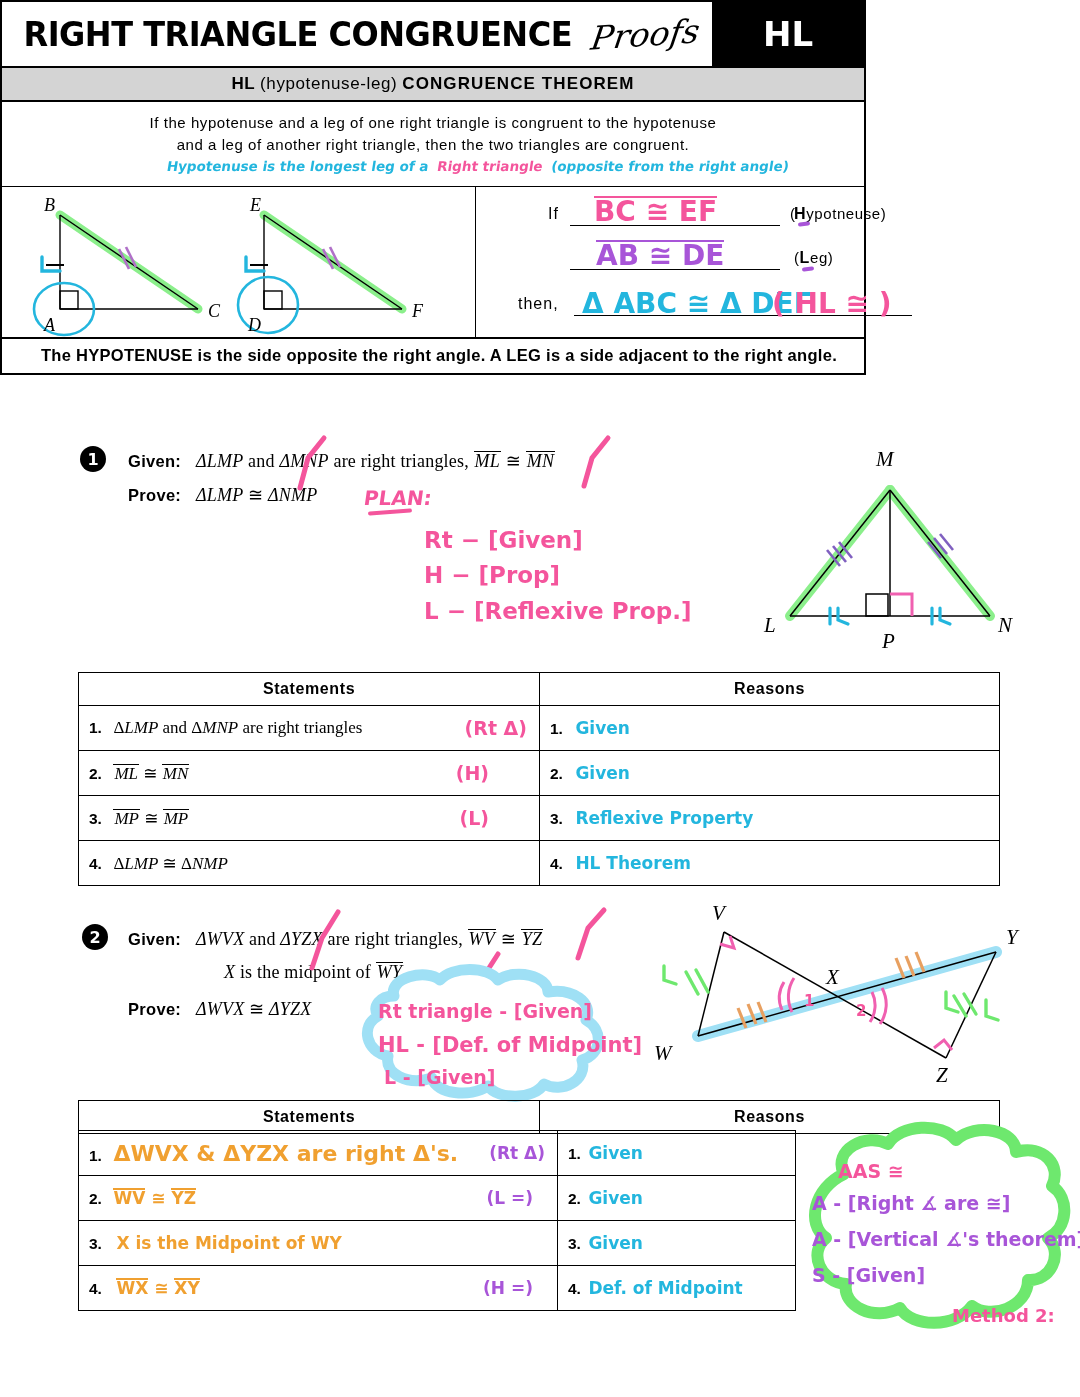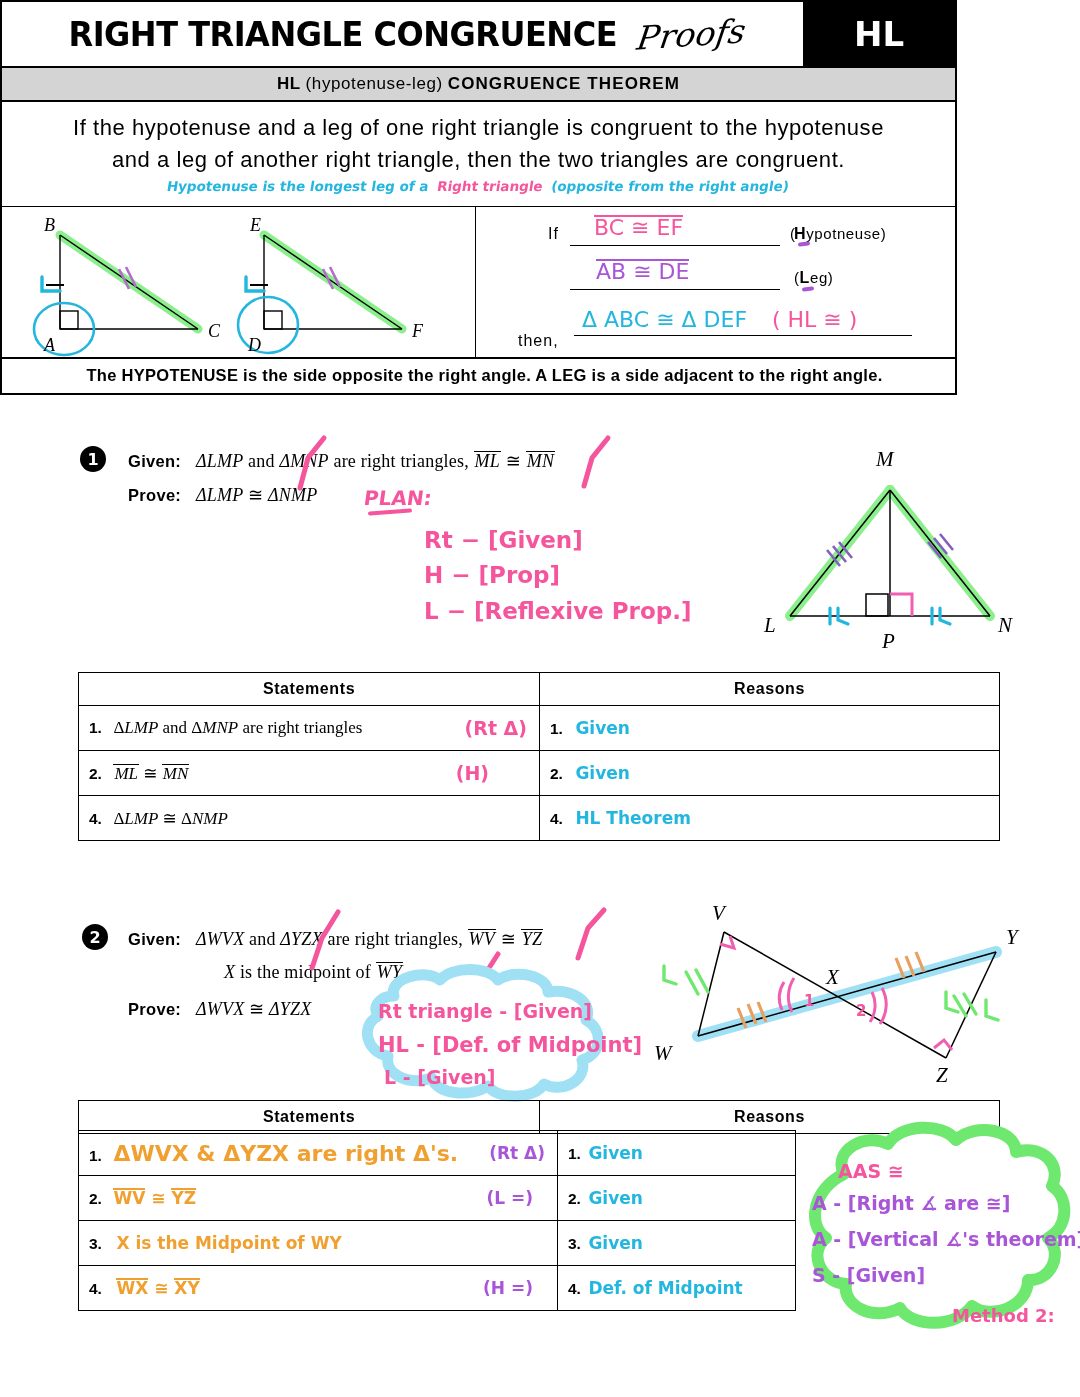--- a/index.html
+++ b/index.html
@@ -7,49 +7,49 @@
     width:1080px;height:1397px;position:relative;
     background:#ffffff;
     font-family:"Liberation Sans",sans-serif;
     color:#000;
     overflow:hidden;
   }
   .abs{position:absolute;}
   
   #doc-header{left:72px;top:22px;font-family:"Liberation Serif",serif;font-size:19px;}
   
-  #theorem-box{left:64px;top:60px;width:957px;border:2px solid #000;box-sizing:border-box;}
+  #theorem-box{left:64px;top:60px;width:866px;border:2px solid #000;box-sizing:border-box;}
   #title-row{display:flex;height:64px;border-bottom:2px solid #000;}
   #title-main{flex:1;display:flex;align-items:center;justify-content:center;position:relative;background:#fff;}
   #title-text{font-size:33px;font-weight:bold;letter-spacing:-0.5px;
     font-family:"DejaVu Sans",sans-serif;transform:scaleX(0.97);}
   #title-script{font-family:"DejaVu Serif",serif;font-style:italic;font-size:33px;margin-left:12px;
      transform:skewX(-12deg) rotate(-4deg);font-weight:500;}
   #title-hl{width:152px;background:#000;color:#fff;display:flex;align-items:center;justify-content:center;
      font-size:34px;font-weight:bold;font-family:"DejaVu Sans",sans-serif;}
   #sub-row{background:#d4d4d4;border-bottom:2px solid #000;height:32px;display:flex;align-items:center;justify-content:center;}
   #sub-row .t1{font-size:17px;font-weight:bold;letter-spacing:0.5px;}
   #sub-row .t2{font-size:17px;letter-spacing:0.6px;}
   #sub-row .t3{font-size:17px;font-weight:bold;letter-spacing:1.1px;margin-left:5px;text-align:right;}
-  #stmt-row{padding:10px 40px 4px 40px;text-align:center;line-height:1.45;font-size:22px;letter-spacing:0.55px;}
+  #stmt-row{padding:10px 40px 4px 40px;text-align:center;line-height:1.45;font-size:15px;letter-spacing:0.55px;}
   #ann-row{position:relative;height:26px;}
   #hyp-note{position:absolute;left:165px;top:-2px;white-space:nowrap;font-size:13.5px;
      font-family:"DejaVu Sans",sans-serif;font-weight:bold;transform:skewX(-9deg);}
   .cyan{color:#23b6de;}
   .pinkc{color:#f4559c;}
   .purple{color:#a855d8;}
   .orange{color:#f0a030;}
   #diagram-row{display:flex;border-bottom:2px solid #000;border-top:1px solid #000;height:150px;}
   #diagrams{width:473px;border-right:1px solid #000;position:relative;}
   #ifthen{flex:1;position:relative;}
   #foot-row{height:34px;display:flex;align-items:center;justify-content:center;font-size:16.5px;font-weight:bold;letter-spacing:0.3px;padding-left:12px;}
   
   .it-label{position:absolute;font-size:16px;letter-spacing:1px;}
   .it-line{position:absolute;border-bottom:1.5px solid #000;}
-  .it-val{position:absolute;font-family:"DejaVu Sans",sans-serif;font-weight:normal;font-size:22px;white-space:nowrap;}
+  .it-val{position:absolute;font-family:"DejaVu Sans",sans-serif;font-weight:bold;font-size:28px;white-space:nowrap;}
   .ovl{border-top:2.5px solid currentColor;display:inline-block;padding-top:0px;line-height:1;}
   .it-side{position:absolute;font-size:15px;letter-spacing:0.6px;}
   .it-side b{font-size:16px;}
   
   .prob-num{position:absolute;width:26px;height:26px;border-radius:50%;background:#000;color:#fff;
      font-size:16px;font-weight:bold;display:flex;align-items:center;justify-content:center;
      font-family:"DejaVu Sans",sans-serif;}
   .gp-label{position:absolute;font-size:16.5px;font-weight:bold;letter-spacing:0.3px;}
   .gp-text{position:absolute;font-family:"Liberation Serif",serif;font-size:18px;letter-spacing:0.2px;white-space:nowrap;}
   .gp-text i{font-style:italic;}
@@ -159,21 +159,21 @@
 
       <span class="it-line" style="left:94px;top:82px;width:210px;"></span>
       <span class="it-val purple" style="left:120px;top:52px;">
         <span class="ovl">AB ≅ DE</span>
       </span>
       <span class="it-side" style="left:318px;top:62px;">
         (<b>L</b><span>eg)</span>
       </span>
       <span class="abs purple" style="left:326px;top:80px;width:12px;height:4px;background:#a855d8;transform:rotate(-6deg);border-radius:2px;"></span>
 
-      <span class="it-label" style="left:42px;top:108px;margin-top:17px;">then,</span>
+      <span class="it-label" style="left:42px;top:108px;">then,</span>
       <span class="it-line" style="left:98px;top:128px;width:338px;"></span>
       <span class="it-val cyan" style="left:106px;top:100px;">Δ ABC ≅ Δ DEF</span>
       <span class="it-val pinkc" style="left:296px;top:100px;">( HL ≅ )</span>
     </div>
   </div>
 
   <div id="foot-row">The HYPOTENUSE is the side opposite the right angle.  A LEG is a side adjacent to the right angle.</div>
 </div>
 
 <div class="prob-num" style="left:80px;top:446px;">1</div>
@@ -245,20 +245,31 @@
   </tr>
   <tr>
     <td>
       <span class="num">2.</span>
       <span class="stext" style="margin-left:7px;"><span class="ovr"><i>ML</i></span> ≅ <span class="ovr"><i>MN</i></span></span>
       <span class="tagr pinkc" style="right:50px;">(H)</span>
     </td>
     <td>
       <span class="num">2.</span>
       <span class="hwcell cyan" style="margin-left:8px;">Given</span>
+    </td>
+  </tr>
+  <tr>
+    <td>
+      <span class="num">3.</span>
+      <span class="stext" style="margin-left:7px;"><span class="ovr"><i>MP</i></span> ≅ <span class="ovr"><i>MP</i></span></span>
+      <span class="tagr pinkc" style="right:50px;">(L)</span>
+    </td>
+    <td>
+      <span class="num">3.</span>
+      <span class="hwcell cyan" style="margin-left:8px;">Reflexive Property</span>
     </td>
   </tr>
   <tr>
     <td>
       <span class="num">4.</span>
       <span class="stext" style="margin-left:7px;">Δ<i>LMP</i> ≅ Δ<i>NMP</i></span>
     </td>
     <td>
       <span class="num">4.</span>
       <span class="hwcell cyan" style="margin-left:8px;">HL Theorem</span>

